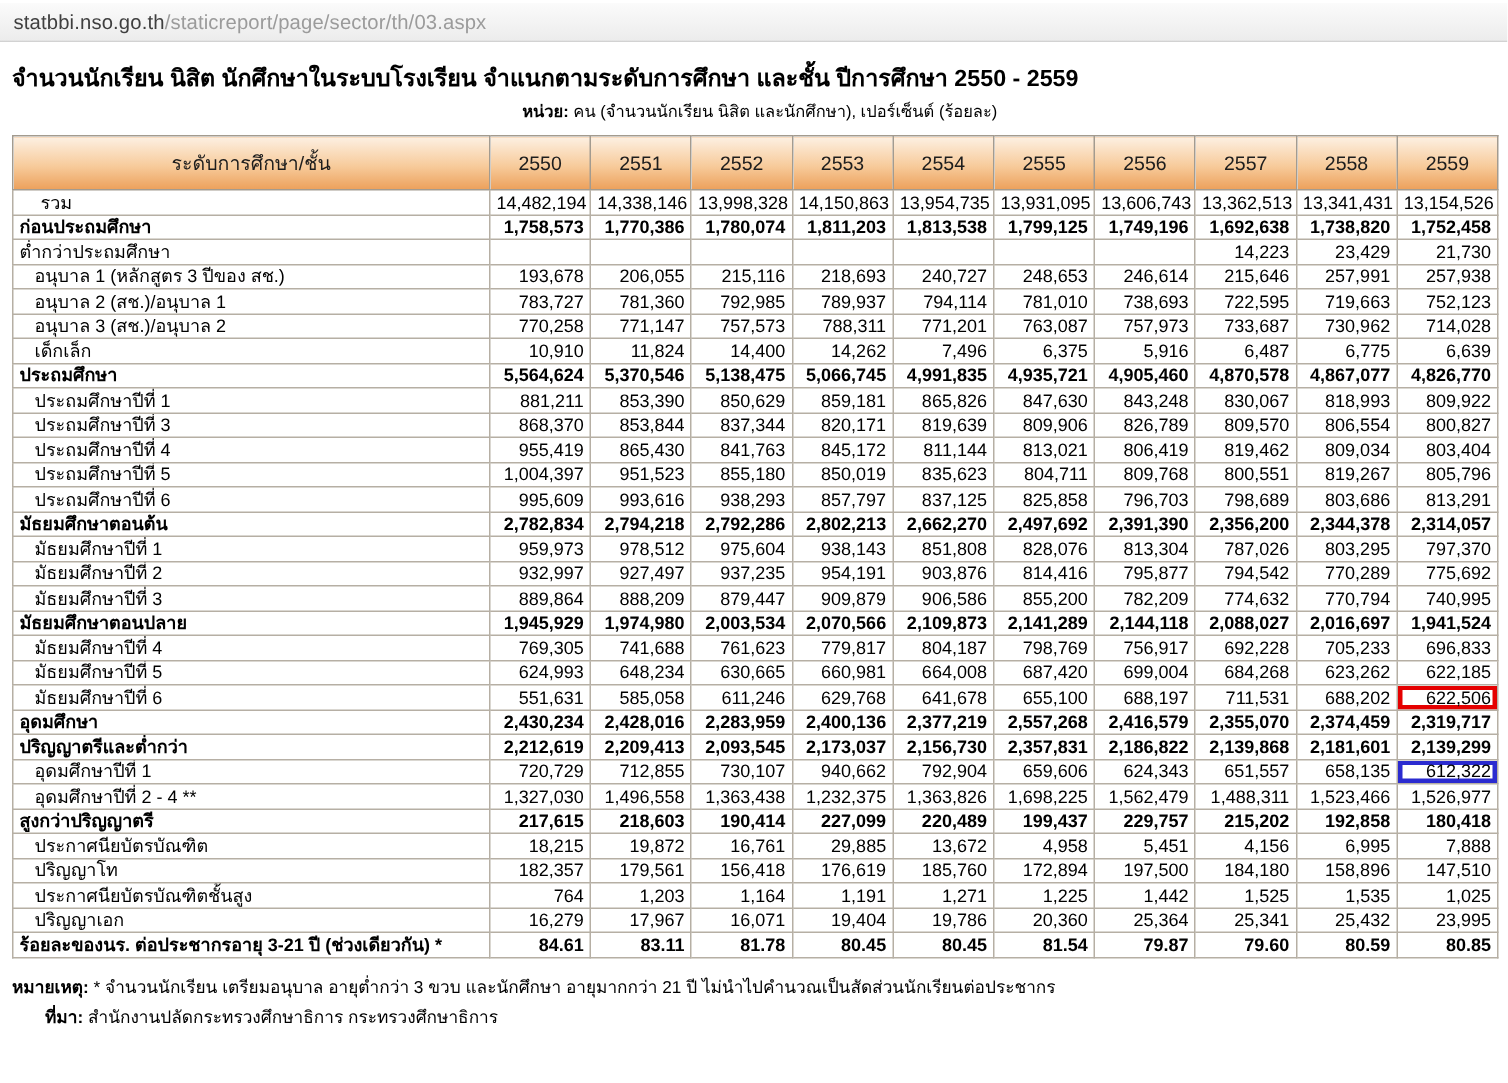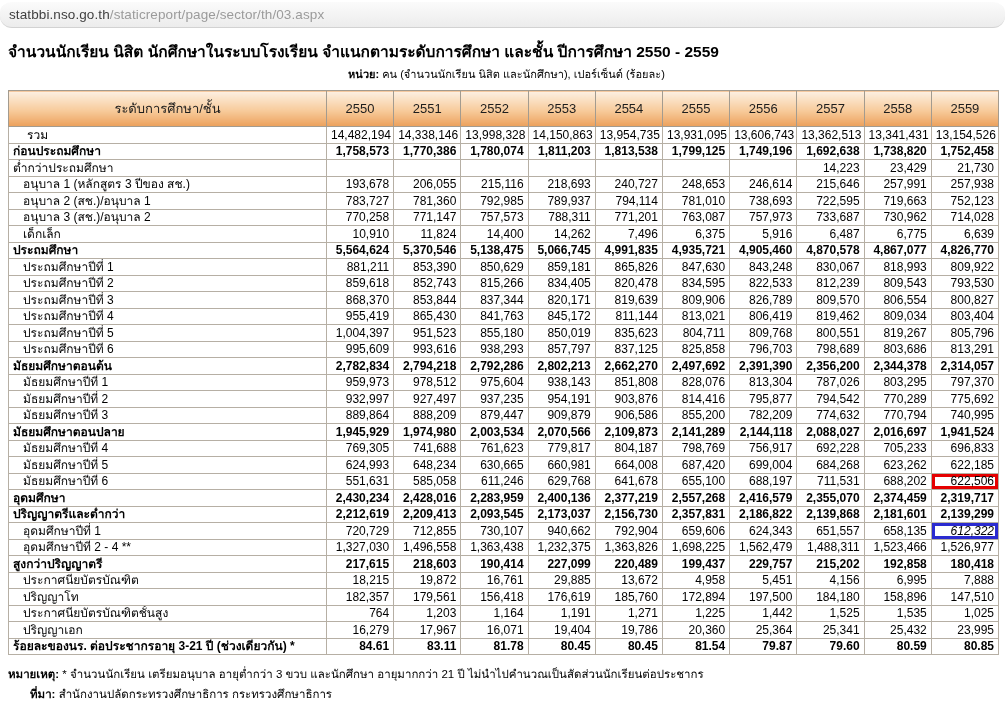--- a/index.html
+++ b/index.html
@@ -8,21 +8,21 @@
     font-family:"Liberation Sans","DejaVu Sans",sans-serif;
     -webkit-font-smoothing:antialiased;
   }
   
   .urlbar{
     height:28px;box-sizing:border-box;
     background:linear-gradient(#fbfbfb,#ececec);
     border-top:2px solid #ffffff;
     border-bottom:1px solid #d2d2d2;
     display:flex;align-items:center;
-    padding-left:9px;font-size:13.5px;letter-spacing:.1px;border-radius:12px;
+    padding-left:9px;font-size:13.5px;letter-spacing:.1px;
   }
   .url-domain{color:#3f3f3f;}
   .url-path{color:#9b9b9b;}
   
   .title{
     margin:11px 0 1px 8px;font-size:15.5px;font-weight:bold;color:#000;
   }
   .unitline{margin:0 0 7px 8px;font-size:11px;color:#000;text-align:center;}
   .unitline b{font-size:11px;}
   
@@ -41,21 +41,21 @@
     font-weight:normal;text-align:center;height:36px;font-size:13px;color:#1d1d1d;
     border:1px solid #a39b8f;
   }
   td.num{text-align:right;}
   tr.bold td{font-weight:bold;}
   td.label{text-align:left;}
   td.ind0{padding-left:4px;}
   td.ind1{padding-left:14px;}
   td.ind2{padding-left:18px;}
   .hl-red{box-shadow:inset 0 0 0 3px #e50000;}
-  .hl-blue{box-shadow:inset 0 0 0 3px #2b2bd0;font-style:italic;}
+  .hl-blue{box-shadow:inset 0 0 0 3px #2b2bd0;}
   
   .notes{margin:10px 0 0 8px;font-size:11.5px;color:#000;}
   .notes .line2{margin-left:22px;margin-top:2px;}
 </style>
 </head>
 <body>
 
 <div class="urlbar">
   <span class="url-domain">statbbi.nso.go.th</span>
     <span class="url-path">/staticreport/page/sector/th/03.aspx</span>
@@ -207,33 +207,20 @@
         <td class="num">850,629</td>
         <td class="num">859,181</td>
         <td class="num">865,826</td>
         <td class="num">847,630</td>
         <td class="num">843,248</td>
         <td class="num">830,067</td>
         <td class="num">818,993</td>
         <td class="num">809,922</td>
       </tr>
       <tr>
-        <td class="label ind1">ประถมศึกษาปีที่ 2</td>
-        <td class="num">859,618</td>
-        <td class="num">852,743</td>
-        <td class="num">815,266</td>
-        <td class="num">834,405</td>
-        <td class="num">820,478</td>
-        <td class="num">834,595</td>
-        <td class="num">822,533</td>
-        <td class="num">812,239</td>
-        <td class="num">809,543</td>
-        <td class="num">793,530</td>
-      </tr>
-      <tr>
         <td class="label ind1">ประถมศึกษาปีที่ 3</td>
         <td class="num">868,370</td>
         <td class="num">853,844</td>
         <td class="num">837,344</td>
         <td class="num">820,171</td>
         <td class="num">819,639</td>
         <td class="num">809,906</td>
         <td class="num">826,789</td>
         <td class="num">809,570</td>
         <td class="num">806,554</td>

